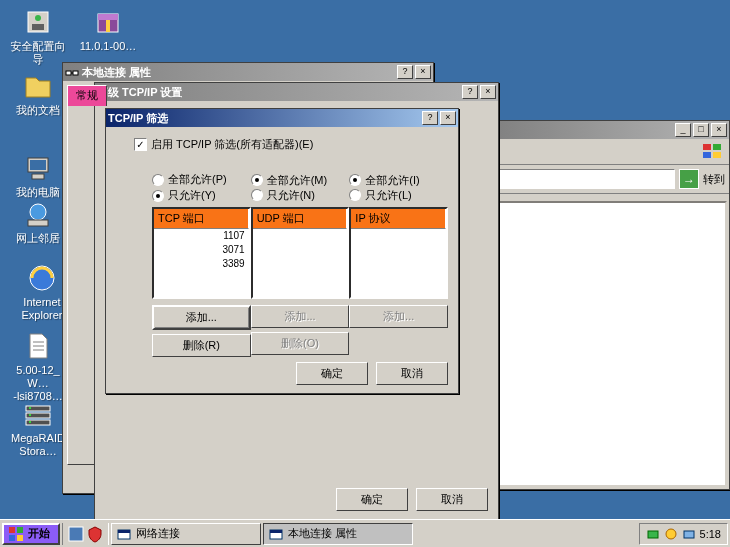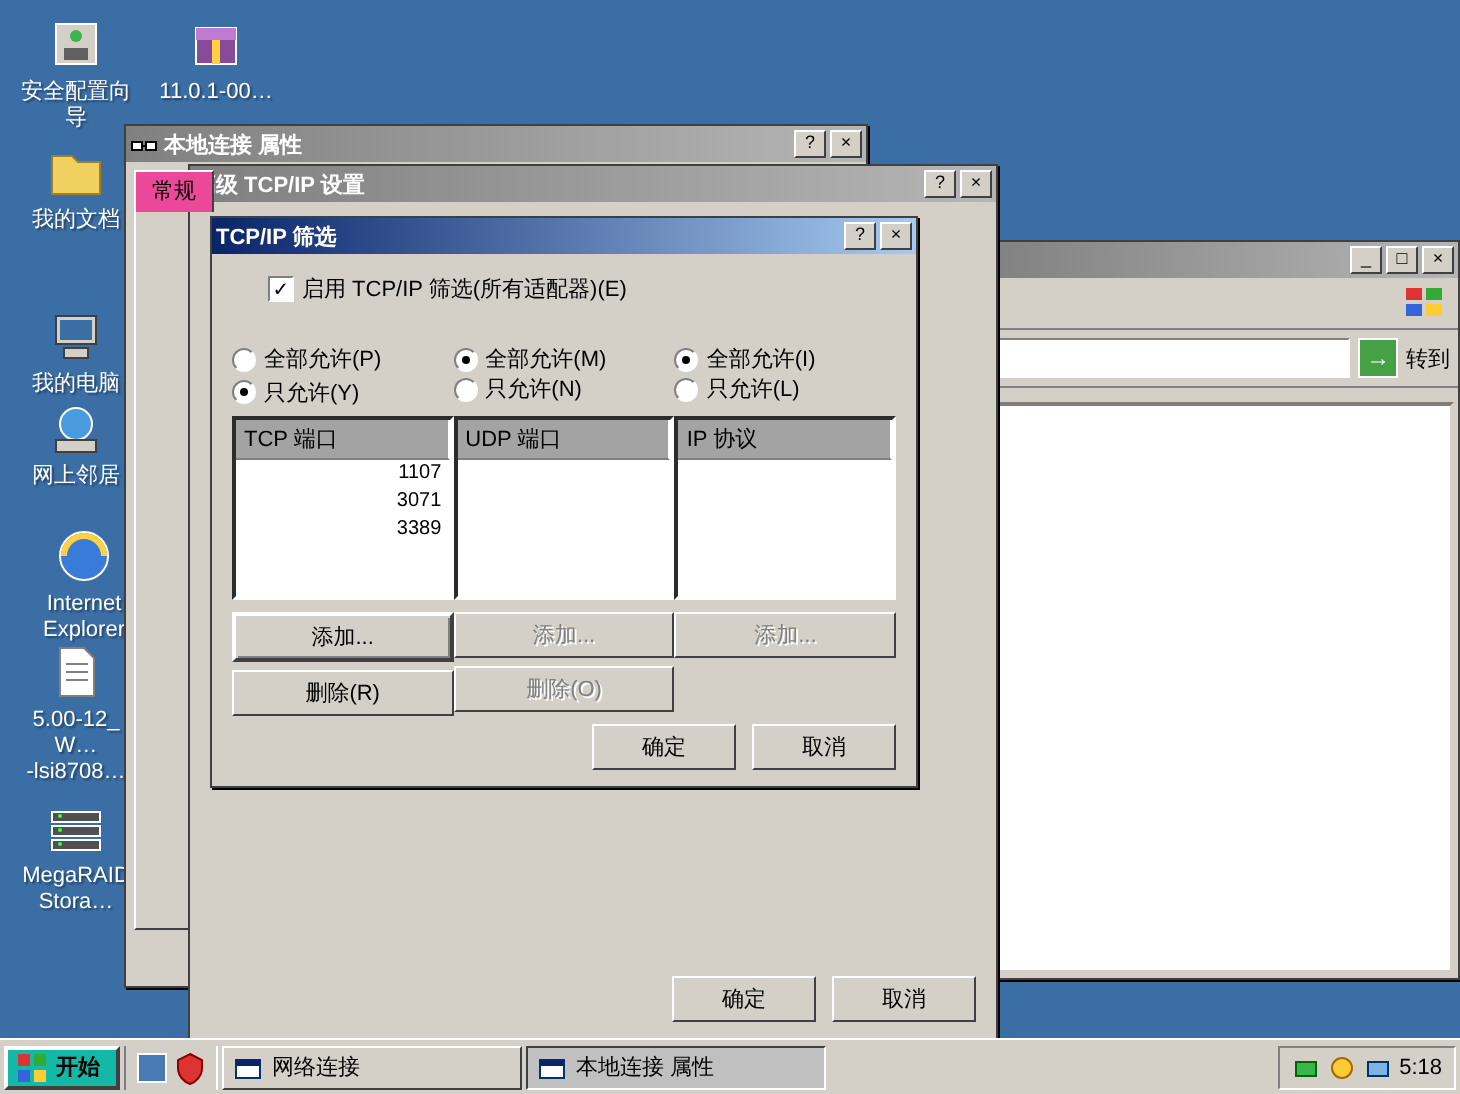--- a/index.html
+++ b/index.html
@@ -26,37 +26,37 @@
 .tab { padding: 2px 8px 3px; background: #ec4899; border: 1px solid; border-color: #fff #404040 transparent #fff; position: relative; z-index: 2; border-bottom: 0; }
 .tabpanel { border: 1px solid; border-color: #fff #404040 #404040 #fff; background: #d4d0c8; position: relative; top: -1px; padding: 8px; }
 
 
 .chk, .rad { display: inline-flex; align-items: center; gap: 4px; cursor: pointer; }
 .chkbox { width: 13px; height: 13px; background: #fff; border: 1px solid; border-color: #808080 #fff #fff #808080; display: inline-flex; align-items: center; justify-content: center; font-size: 10px; color: #000; }
 .radbox { width: 12px; height: 12px; border-radius: 50%; background: #fff; border: 1px solid; border-color: #808080 #fff #fff #808080; display: inline-flex; align-items: center; justify-content: center; }
 .radbox.sel::after { content: ""; width: 4px; height: 4px; background: #000; border-radius: 50%; }
 
 .listbox { background: #fff; border: 2px inset #d4d0c8; border-color: #808080 #fff #fff #808080; }
-.listbox .hdr { background: #a3a3a3; border-bottom: 1px solid #808080; padding: 2px 4px; border-right: 1px solid #fff; }
+.listbox .hdr { background: #f97316; border-bottom: 1px solid #808080; padding: 2px 4px; border-right: 1px solid #fff; }
 .listbox .item { padding: 0 4px; font-size: 10px; line-height: 14px; text-align: right; }
 
 .btn { background: #d4d0c8; border: 1px solid; border-color: #fff #404040 #404040 #fff; padding: 3px 0; cursor: pointer; text-align: center; width: 72px; }
 .btn.disabled { color: #808080; text-shadow: 1px 1px 0 #fff; cursor: default; }
 .btn.thick { border: 2px solid; border-color: #fff #404040 #404040 #fff; box-shadow: inset 1px 1px 0 #d4d0c8, inset -1px -1px 0 #808080; }
 
 
 .explorer { position: absolute; left: 490px; top: 120px; width: 240px; height: 370px; }
 .explorer-body { background: #fff; position: absolute; left: 2px; top: 80px; right: 2px; bottom: 2px; border: 2px inset #d4d0c8; }
 .addrbar { display: flex; align-items: center; gap: 4px; padding: 4px; border-bottom: 1px solid #808080; }
 .addrbox { flex: 1; height: 20px; background: #fff; border: 1px solid; border-color: #808080 #fff #fff #808080; }
 .gobtn { width: 20px; height: 20px; background: #46a046; border: 1px solid #fff; display: flex; align-items: center; justify-content: center; color: #fff; font-size: 12px; }
 
 
 .taskbar { position: absolute; left: 0; right: 0; bottom: 0; height: 28px; background: #d4d0c8; border-top: 1px solid #fff; display: flex; align-items: center; padding: 2px; gap: 2px; }
-.startbtn { height: 22px; padding: 0 8px 0 4px; background: #14b8a6; border: 2px solid; border-color: #fff #404040 #404040 #fff; display: flex; align-items: center; gap: 4px; font-weight: bold; cursor: pointer; }
+.startbtn { height: 22px; padding: 0 8px 0 4px; background: #8b5cf6; border: 2px solid; border-color: #fff #404040 #404040 #fff; display: flex; align-items: center; gap: 4px; font-weight: bold; cursor: pointer; }
 .startflag { width: 16px; height: 16px; }
 .qlaunch { display: flex; gap: 1px; padding: 0 4px; border-left: 1px solid #808080; border-right: 1px solid #fff; height: 22px; align-items: center; }
 .qlaunch .qi { width: 18px; height: 18px; cursor: pointer; }
 .taskbtn { height: 22px; width: 150px; background: #d4d0c8; border: 1px solid; border-color: #fff #404040 #404040 #fff; display: flex; align-items: center; gap: 4px; padding: 0 4px; cursor: pointer; font-size: 11px; overflow: hidden; }
 .taskbtn.active { border-color: #404040 #fff #fff #404040; background: #c0c0c0; }
 .tray { margin-left: auto; height: 22px; border: 1px solid; border-color: #808080 #fff #fff #808080; display: flex; align-items: center; gap: 4px; padding: 0 6px; font-size: 11px; }
 </style>
 </head>
 <body>
 
@@ -98,21 +98,21 @@
       </svg>
       <div class="lbl">网上邻居</div>
     </div>
     <div class="desktop-icon" style="left: 10px; top: 262px;">
       <svg class="ico" viewBox="0 0 32 32">
         <circle cx="16" cy="16" r="12" fill="#3a7ad9" stroke="#fff"></circle>
         <path d="M6 16c0-6 5-10 10-10s10 4 10 10" fill="none" stroke="#ffd040" stroke-width="3"></path>
       </svg>
       <div class="lbl">Internet<br>Explorer</div>
     </div>
-    <div class="desktop-icon" style="left: 6px; top: 320px;">
+    <div class="desktop-icon" style="left: 6px; top: 330px;">
       <svg class="ico" viewBox="0 0 32 32">
         <path d="M8 4h12l5 5v19H8z" fill="#fff" stroke="#808080"></path>
         <line x1="11" y1="12" x2="22" y2="12" stroke="#808080"></line>
         <line x1="11" y1="16" x2="22" y2="16" stroke="#808080"></line>
         <line x1="11" y1="20" x2="22" y2="20" stroke="#808080"></line>
       </svg>
       <div class="lbl">5.00-12_W…<br>-lsi8708…</div>
     </div>
     <div class="desktop-icon" style="left: 6px; top: 398px;">
       <svg class="ico" viewBox="0 0 32 32">
@@ -192,21 +192,21 @@
   <div class="titlebar">
     <span class="ttxt">TCP/IP 筛选</span>
     <div class="tbtn">?</div>
     <div class="tbtn">×</div>
   </div>
   <div class="dlg-body">
     <label class="chk" style="margin-left:18px;margin-bottom:12px;">
       <span class="chkbox">✓</span>
       <span>启用 TCP/IP 筛选(所有适配器)(E)</span>
     </label>
-    <div id="filter-columns" style="display:flex;margin-top:8px;">
+    <div id="filter-columns" style="display:flex;margin-top:8px;margin-left:36px;">
         <div style="width: 112px;"><label class="rad">
             <span class="radbox"></span>
             <span>全部允许(P)</span>
           </label><br><label class="rad">
             <span class="radbox sel"></span>
             <span>只允许(Y)</span>
           </label><div class="listbox" style="height:92px;margin-top:4px;">
             <div class="hdr">TCP 端口</div>
             <div class="item">1107</div>
             <div class="item">3071</div>

